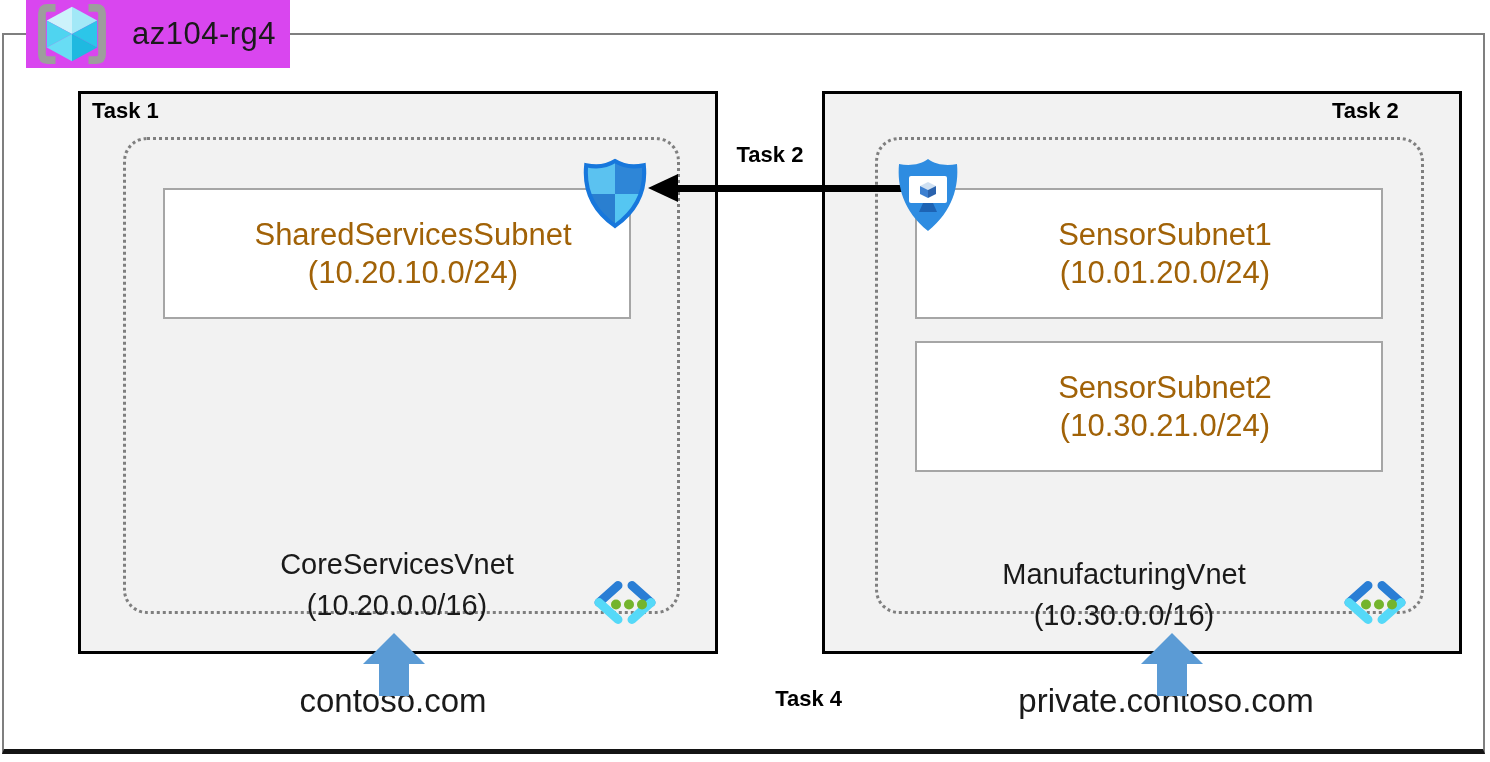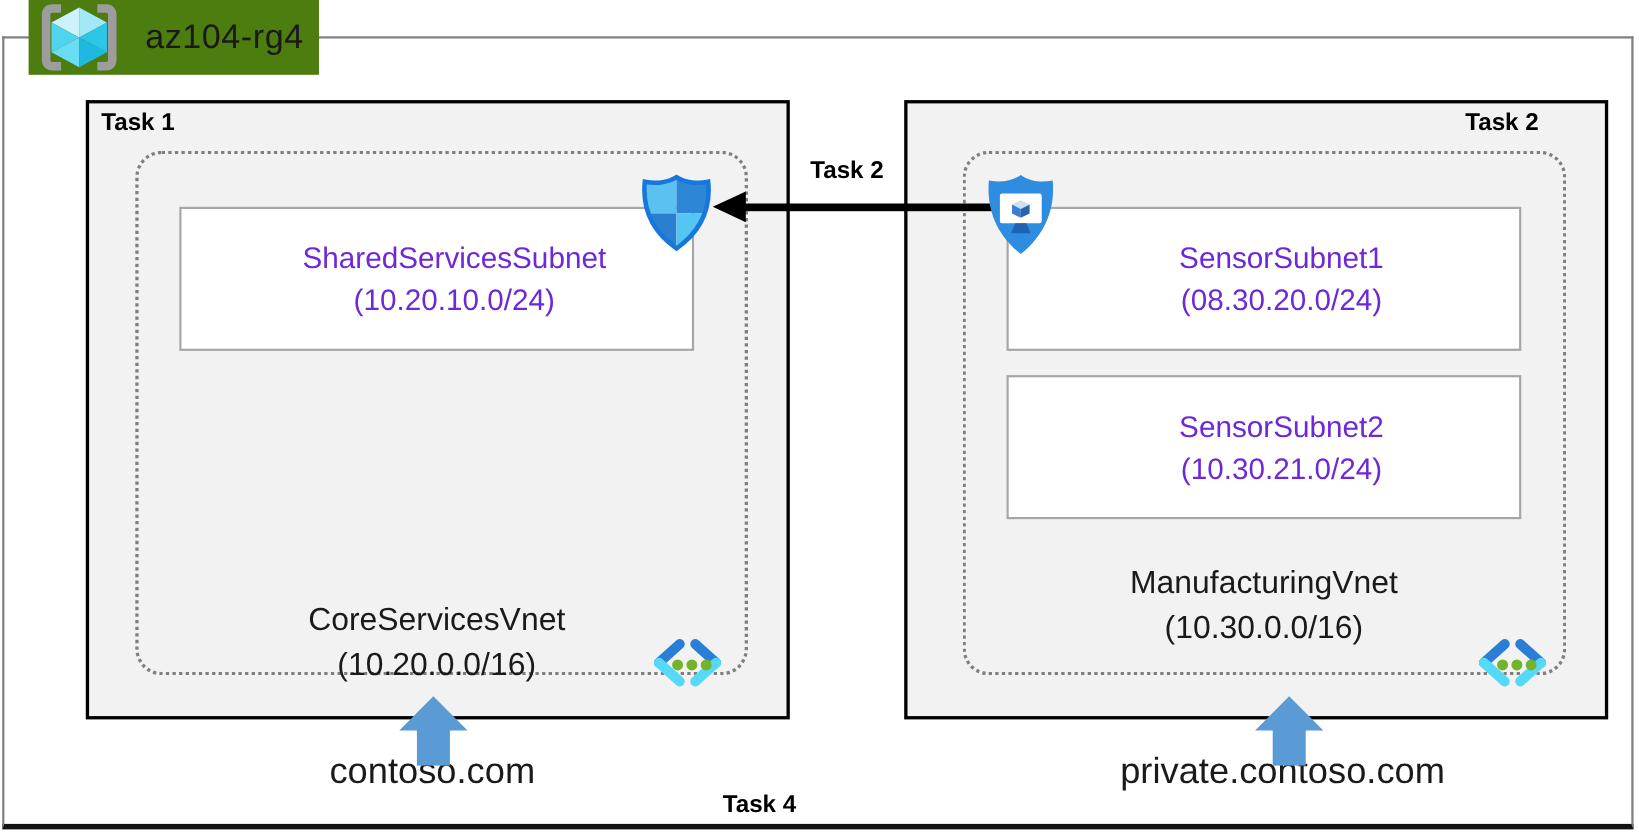--- a/index.html
+++ b/index.html
@@ -7,62 +7,62 @@
     position:relative;width:1490px;height:762px;background:#fff;overflow:hidden;
     font-family:"Liberation Sans","DejaVu Sans",sans-serif;color:#1a1a1a;
   }
   
   .rg-frame{
     position:absolute;left:2px;top:33px;width:1483px;height:721px;
     border:2px solid #7f7f7f;border-bottom:5px solid #141414;box-sizing:border-box;z-index:0;
   }
   .rg-header{
     position:absolute;left:26px;top:0;height:68px;display:flex;align-items:center;
-    background:#4d7c0f;padding:0 14px 0 8px;z-index:5;
+    background:#d946ef;padding:0 14px 0 8px;z-index:5;
   }
   .rg-title{font-size:31px;color:#1a1a1a;margin-left:22px;letter-spacing:0.5px;}
   
   .task-box{
     position:absolute;top:91px;width:640px;height:563px;background:#f2f2f2;
     border:3px solid #000;box-sizing:border-box;z-index:1;
   }
   #box-left{left:78px;}
   #box-right{left:822px;}
   .task-label{
     position:absolute;font-size:22px;font-weight:bold;color:#000000;z-index:6;
   }
   #task1{left:92px;top:98px;}
   #task2{left:1332px;top:98px;}
   #task3{left:695px;top:142px;width:150px;text-align:center;}
-  #task4{left:657px;top:686px;width:150px;text-align:left;margin-top:32px;}
+  #task4{left:692px;top:686px;width:150px;text-align:right;}
   
   .vnet-dotted{
     position:absolute;top:137px;height:477px;border:3px dotted #7f7f7f;
     border-radius:24px;box-sizing:border-box;z-index:1;
   }
   #vnet-left{left:123px;width:557px;}
   #vnet-right{left:875px;width:549px;}
   
   .subnet-box{
     position:absolute;width:468px;height:131px;background:#fff;border:2px solid #a6a6a6;
     box-sizing:border-box;display:flex;flex-direction:column;align-items:center;
     justify-content:center;z-index:2;
   }
-  .subnet-box .line{font-size:27px;line-height:38px;color:#6d28d9;margin-left:32px;}
+  .subnet-box .line{font-size:31px;line-height:38px;color:#a16207;margin-left:32px;}
   #subnet-l1{left:163px;top:188px;}
   #subnet-l2{left:163px;top:341px;}
   #subnet-r1{left:915px;top:188px;}
   #subnet-r2{left:915px;top:341px;}
   
   .vnet-label{
     position:absolute;width:468px;top:510px;text-align:center;z-index:2;
   }
   .vnet-label .line{font-size:29px;line-height:41px;color:#1a1a1a;}
   #vnetlabel-left{left:163px;margin-top:34px;}
-  #vnetlabel-right{left:915px;}
+  #vnetlabel-right{left:890px;margin-top:44px;}
   
   .icon{position:absolute;}
   #rg-icon{position:static;width:76px;height:64px;}
   #nsg-icon{left:582px;top:158px;width:66px;height:72px;z-index:4;}
   #bastion-icon{left:896px;top:157px;width:64px;height:78px;z-index:4;}
   #vneticon-left{left:591px;top:579px;width:68px;height:47px;z-index:3;}
   #vneticon-right{left:1341px;top:579px;width:68px;height:47px;z-index:3;}
   
   .t3-arrow-line{position:absolute;left:674px;top:185px;width:272px;height:7px;background:#000;z-index:3;}
   .t3-arrow-head{
@@ -116,21 +116,21 @@
   <div id="vnet-left" class="vnet-dotted"></div>
   <div id="vnet-right" class="vnet-dotted"></div>
 
   <div id="subnet-l1" class="subnet-box">
     <div class="line">SharedServicesSubnet</div>
     <div class="line">(10.20.10.0/24)</div>
   </div>
 
   <div id="subnet-r1" class="subnet-box">
     <div class="line">SensorSubnet1</div>
-    <div class="line">(08.30.20.0/24)</div>
+    <div class="line">(10.01.20.0/24)</div>
   </div>
   <div id="subnet-r2" class="subnet-box">
     <div class="line">SensorSubnet2</div>
     <div class="line">(10.30.21.0/24)</div>
   </div>
 
   <div id="vnetlabel-left" class="vnet-label">
     <div class="line">CoreServicesVnet</div>
     <div class="line">(10.20.0.0/16)</div>
   </div>

